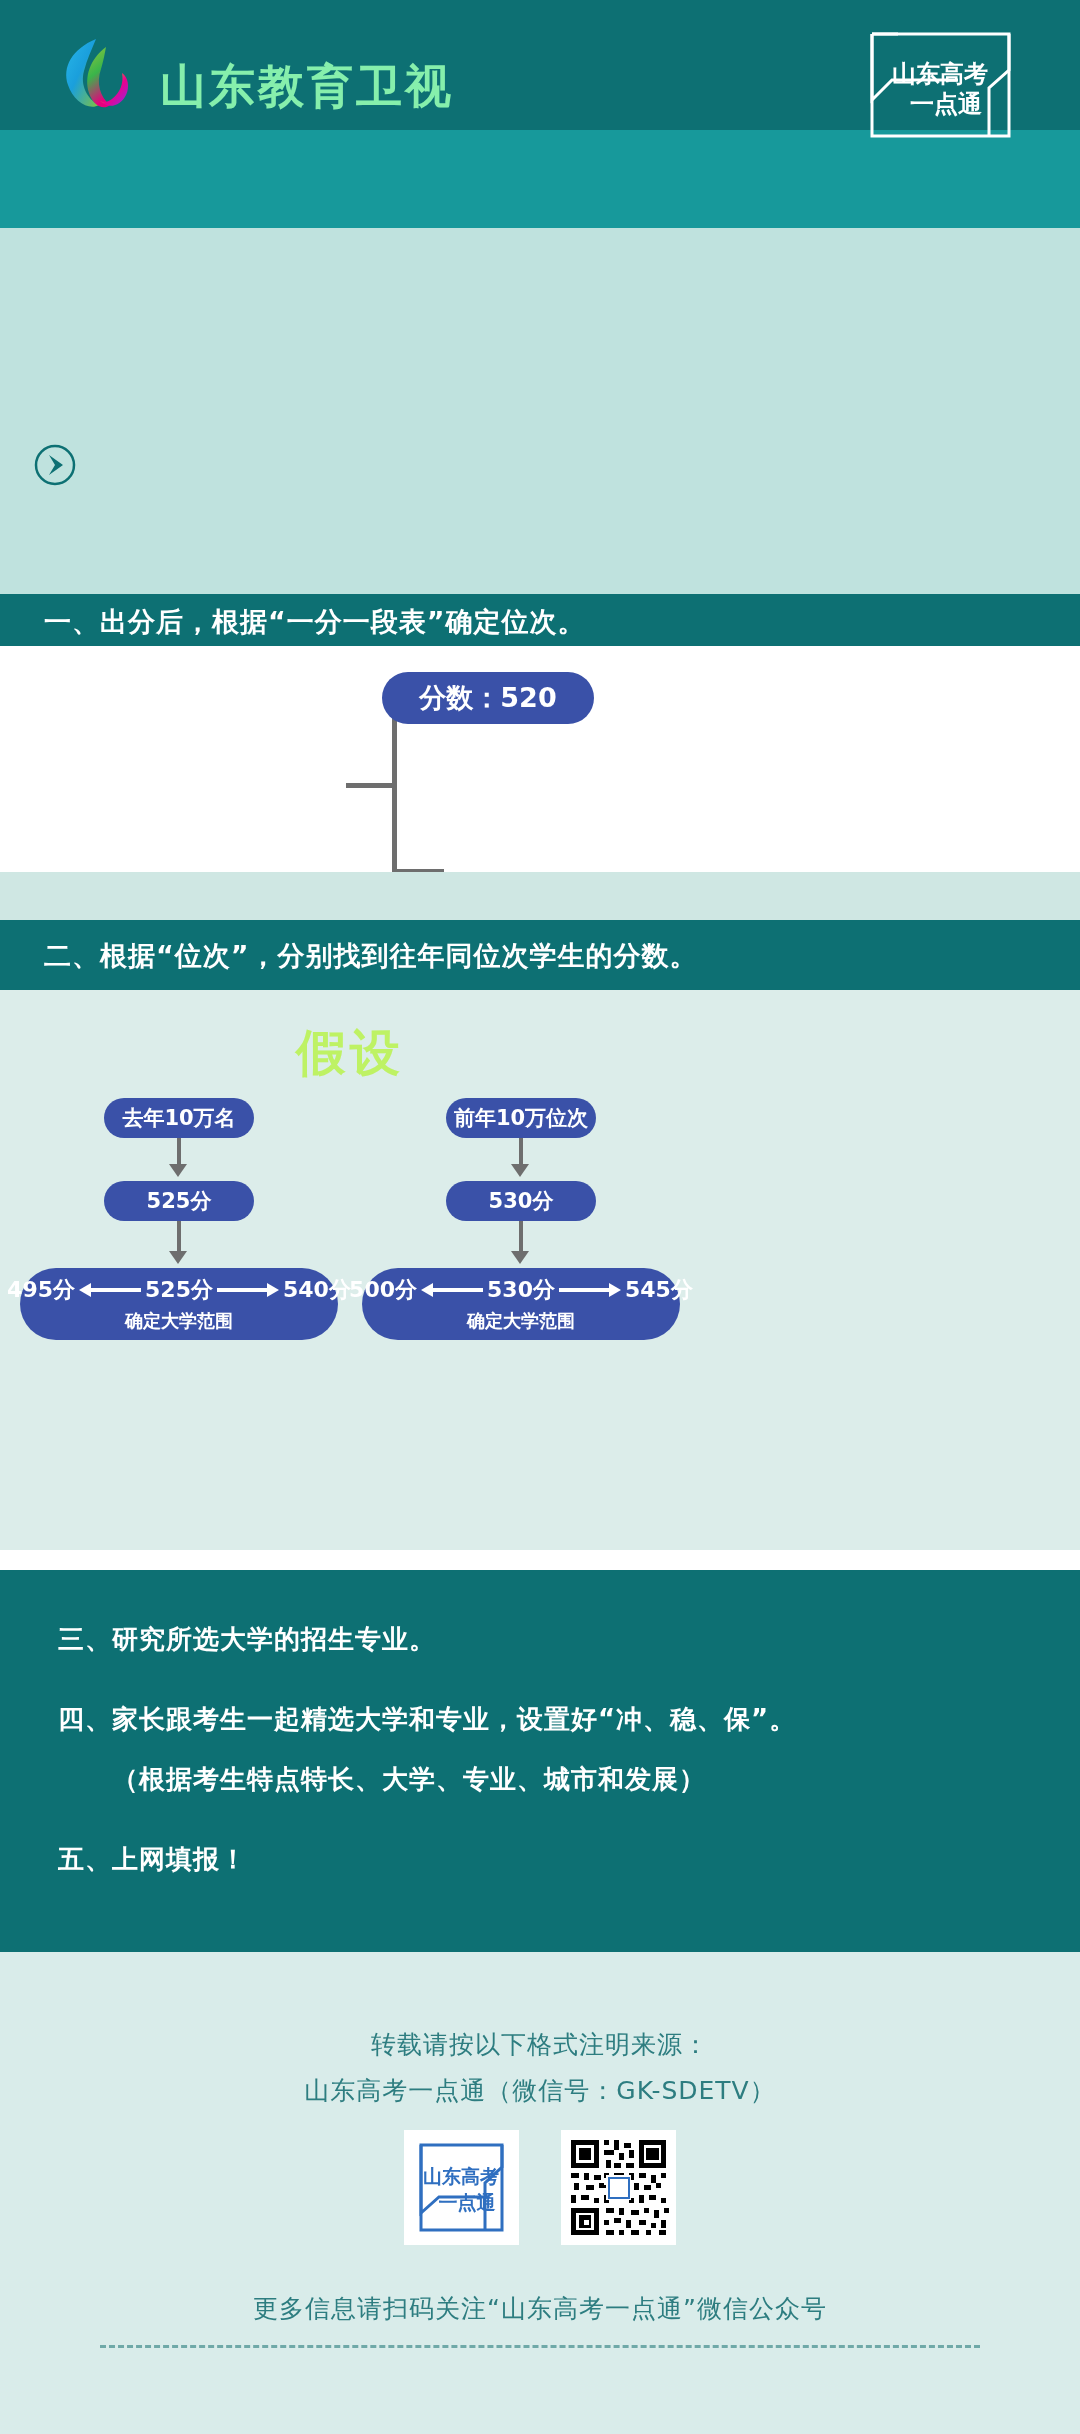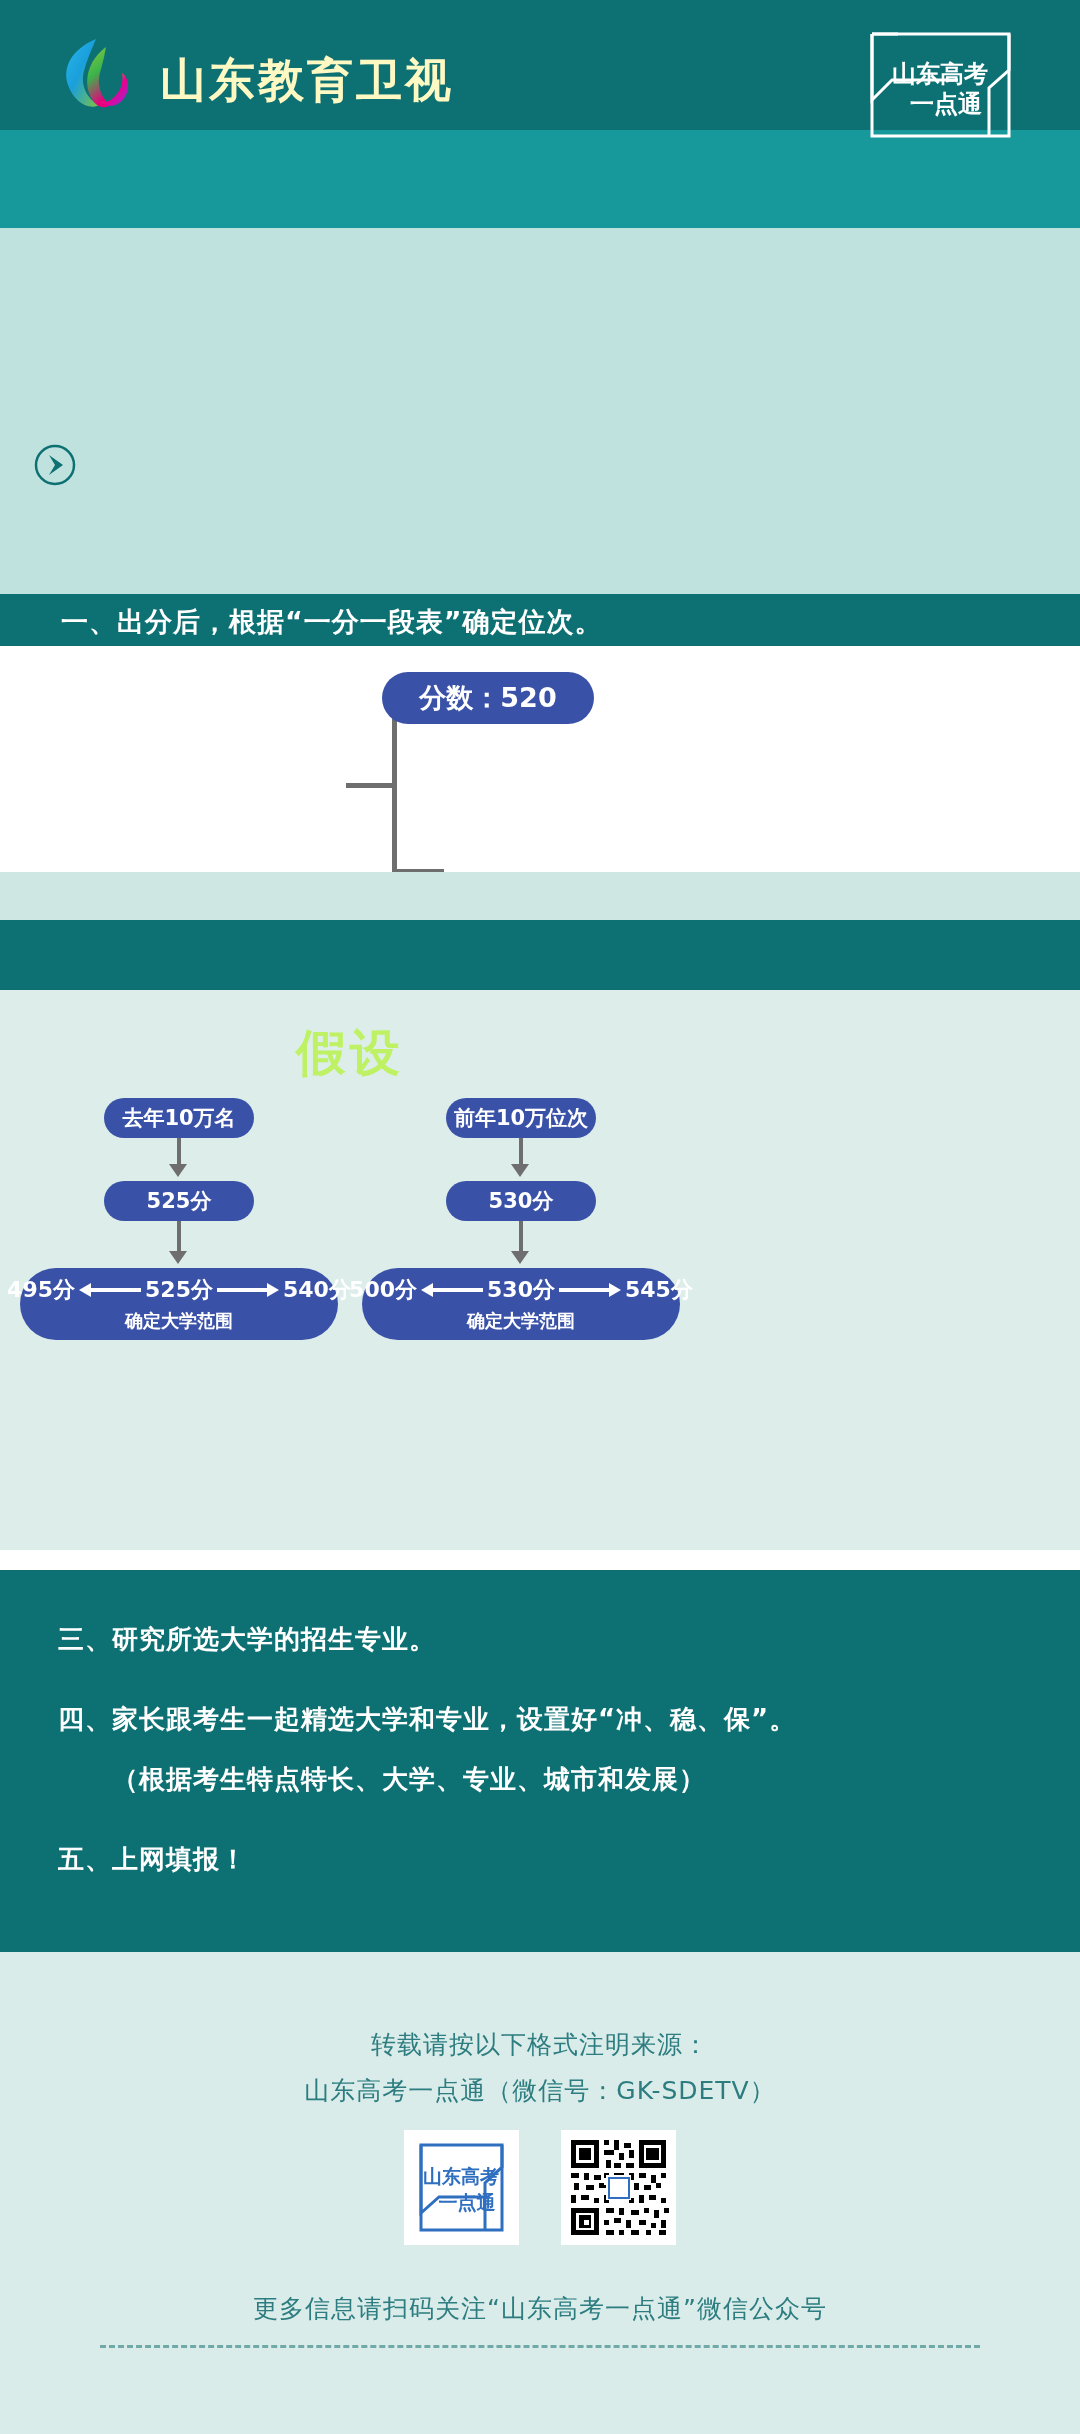--- a/index.html
+++ b/index.html
@@ -38,21 +38,21 @@
   .band-steps{position:absolute;left:0;top:1570px;width:1080px;height:382px;background:#0d7073;}
   .band-steps .topstrip{position:absolute;left:0;top:-20px;width:1080px;height:20px;background:#ffffff;}
 
   .footer{position:absolute;left:0;top:1952px;width:1080px;height:482px;background:#bfe2de;overflow:hidden;}
   .footer .fwedge{position:absolute;right:0;bottom:0;width:1080px;height:482px;background:#d9ecea;
     clip-path:polygon(1080px,250px, 1080px,482px, 620px,482px);}
 
   
   .header{position:absolute;left:0;top:0;width:1080px;height:130px;}
   .logo-mark{position:absolute;left:56px;top:33px;width:84px;height:84px;}
-  .brand-name{position:absolute;left:160px;top:50px;font-size:46px;font-weight:bold;color:#fef9c3;letter-spacing:3px;
+  .brand-name{position:absolute;left:160px;top:56px;font-size:46px;font-weight:bold;color:#86efac;letter-spacing:3px;
     font-family:"DejaVu Sans","Liberation Sans",sans-serif;}
   .badge{position:absolute;left:858px;top:30px;width:165px;height:110px;}
   .title-arrow{position:absolute;left:34px;top:444px;width:42px;height:42px;}
   .title-text{position:absolute;left:92px;top:418px;font-size:62px;font-weight:bold;color:#1798b5;letter-spacing:4px;
     font-family:"DejaVu Sans","Liberation Sans",sans-serif;}
 
   
   .step-bar-text{position:absolute;color:#ffffff;font-size:27px;font-weight:bold;letter-spacing:1px;
     font-family:"DejaVu Sans","Liberation Sans",sans-serif;white-space:nowrap;}
 
@@ -170,37 +170,38 @@
   </div>
 
   <div class="title-arrow">
     <svg width="42" height="42" viewBox="0 0 42 42">
       <circle cx="21" cy="21" r="19" fill="none" stroke="#0d7073" stroke-width="2.5"></circle>
       <path d="M15 11 L29 21 L15 31 L21 21 Z" fill="#0d7073"></path>
     </svg>
   </div>
 
   <div class="band-step1"></div>
-  <div class="step-bar-text" style="left:44px;top:604px;margin-left:17px;">一、出分后，根据“一分一段表”确定位次。</div>
+  <div class="step-bar-text" style="left:44px;top:604px;">一、出分后，根据“一分一段表”确定位次。</div>
 
   <div class="sec1">
     <div class="wedge"></div>
     <div class="wedge2"></div>
   </div>
 
   <div class="conn br-h1"></div>
   <div class="conn br-v"></div>
   <div class="conn br-h2"></div>
   <div class="conn br-h3"></div>
 
   <div class="pill" id="p-score">分数：520</div>
 
   <div class="band-step2">
     <div class="sliver"></div>
   </div>
+  <div class="step-bar-text" style="left:44px;top:938px;">二、根据“位次”，分别找到往年同位次学生的分数。</div>
 
   <div class="sec2">
     <div class="mintwedge"></div>
   </div>
 
   <div class="assume">假设</div>
 
   <div class="pill flow-top" id="lf-top">去年10万名</div>
   <div class="arrow-v" id="la1"></div>
   <div class="arrow-head" id="la1h"></div>

